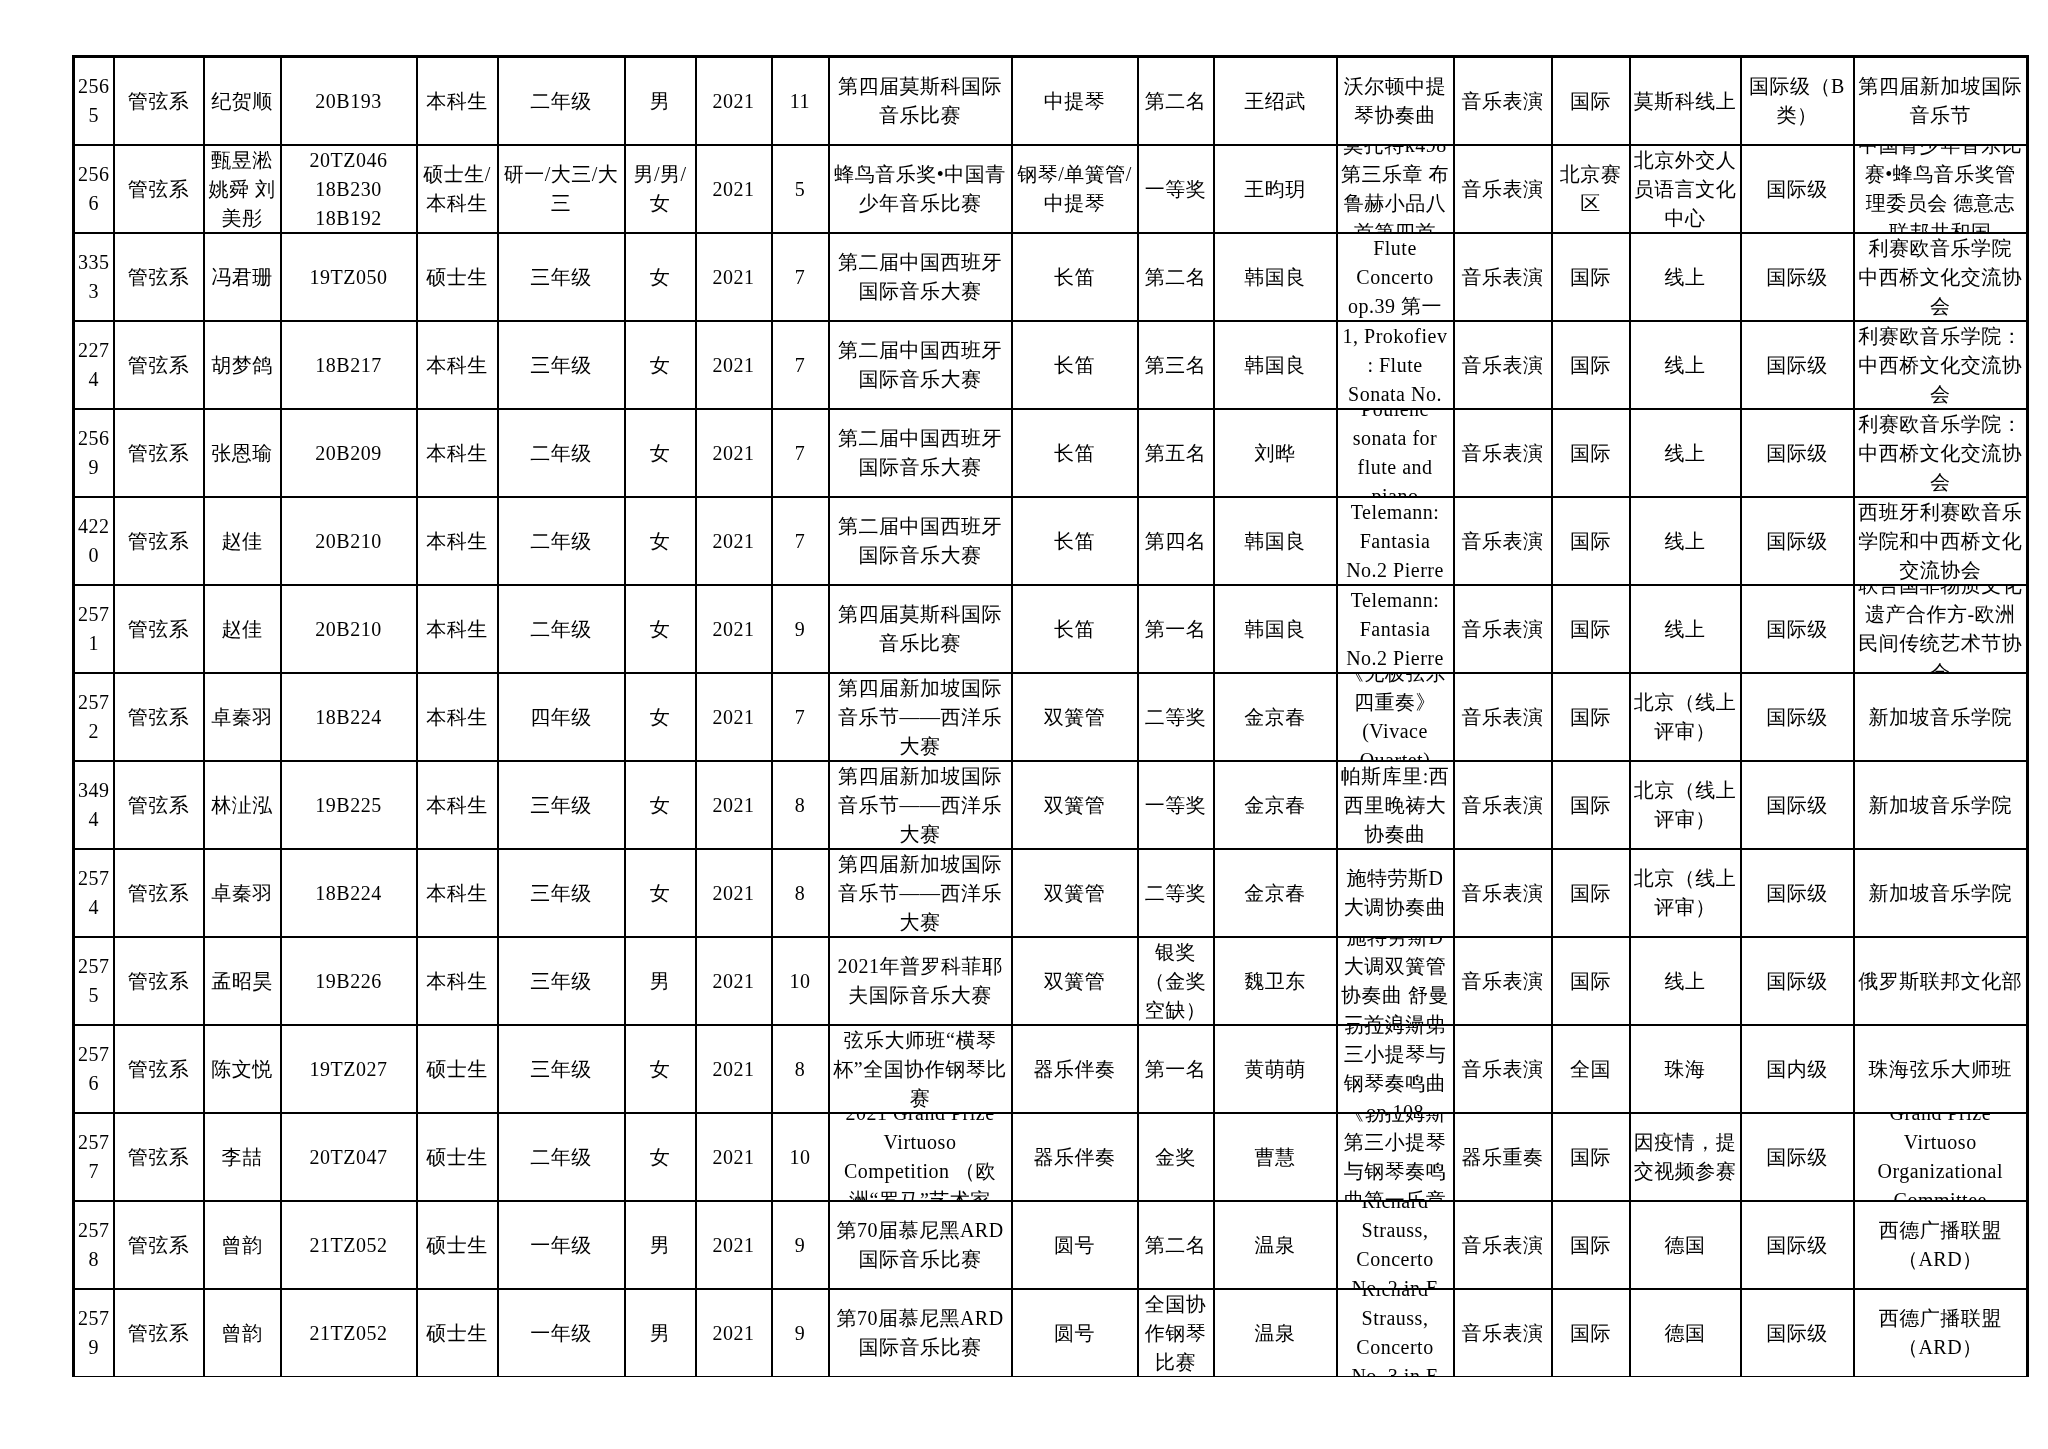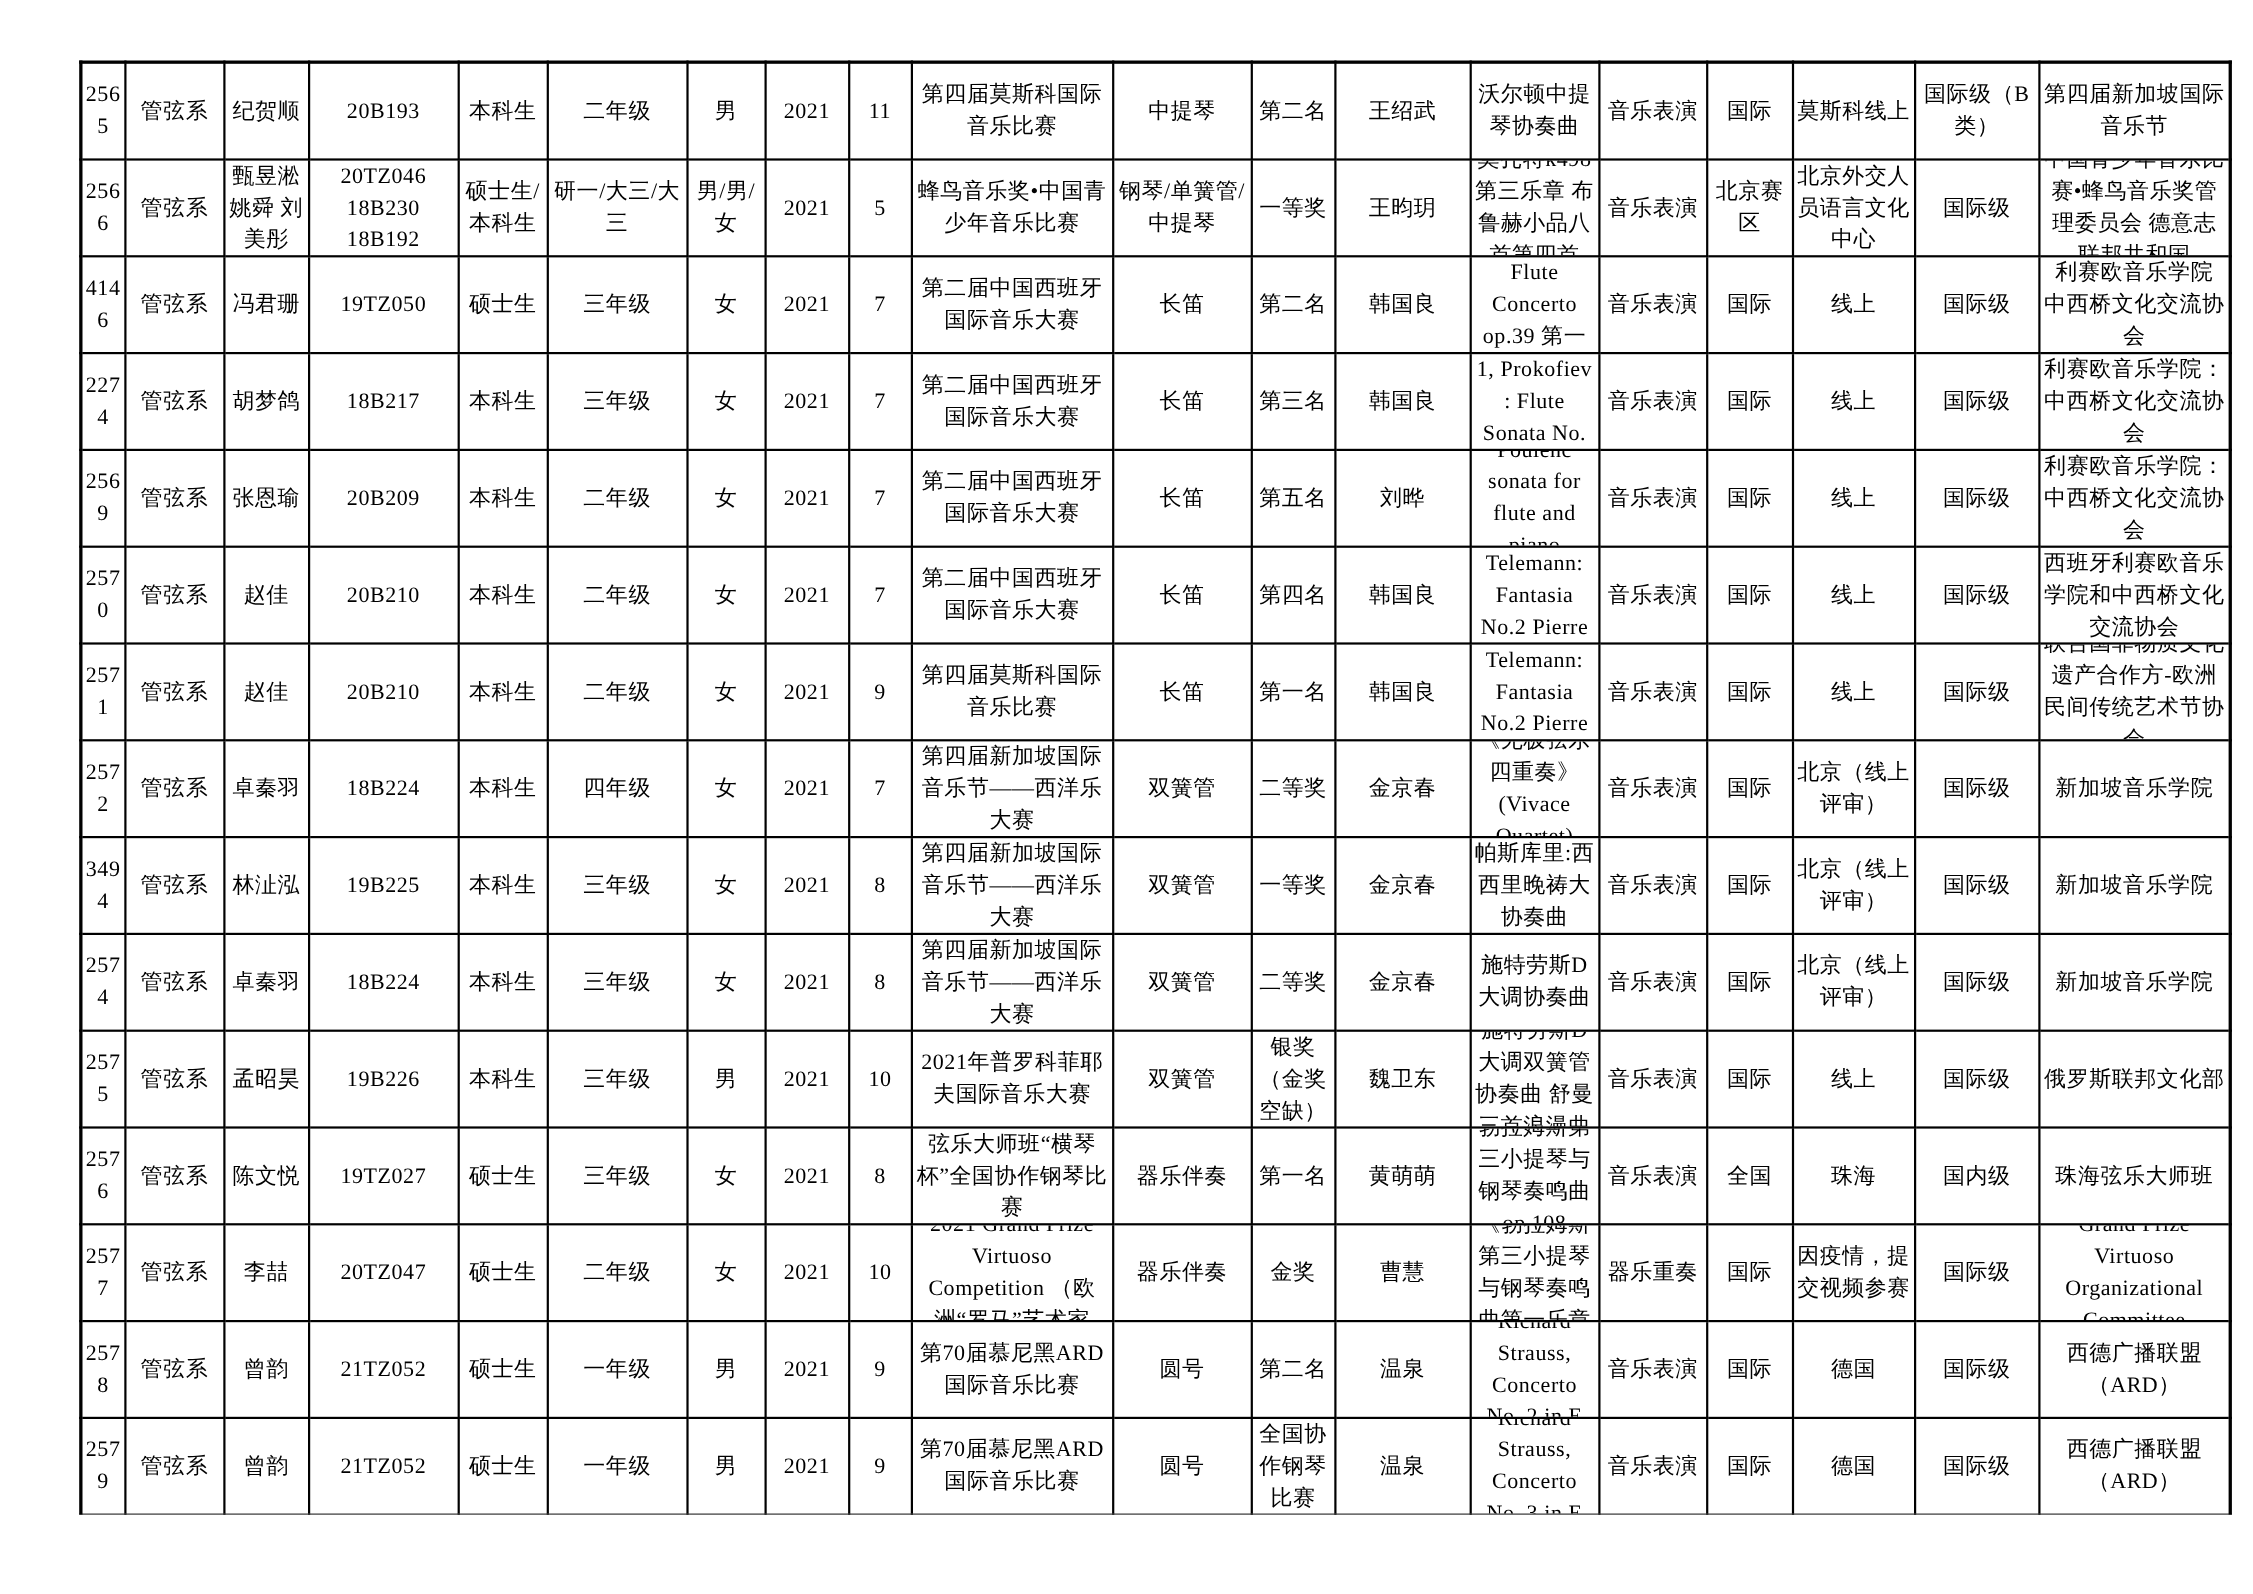--- a/index.html
+++ b/index.html
@@ -262,21 +262,21 @@
           </td>
           <td>
             <div class="cb">
               <span>中国青少年音乐比赛•蜂鸟音乐奖管理委员会 德意志联邦共和国</span>
             </div>
           </td>
         </tr>
         <tr>
           <td>
             <div class="cb">
-              <span>4146</span>
+              <span>3353</span>
             </div>
           </td>
           <td>
             <div class="cb">
               <span>管弦系</span>
             </div>
           </td>
           <td>
             <div class="cb">
               <span>冯君珊</span>
@@ -553,21 +553,21 @@
           </td>
           <td>
             <div class="cb">
               <span>利赛欧音乐学院：中西桥文化交流协会</span>
             </div>
           </td>
         </tr>
         <tr>
           <td>
             <div class="cb">
-              <span>2570</span>
+              <span>4220</span>
             </div>
           </td>
           <td>
             <div class="cb">
               <span>管弦系</span>
             </div>
           </td>
           <td>
             <div class="cb">
               <span>赵佳</span>

